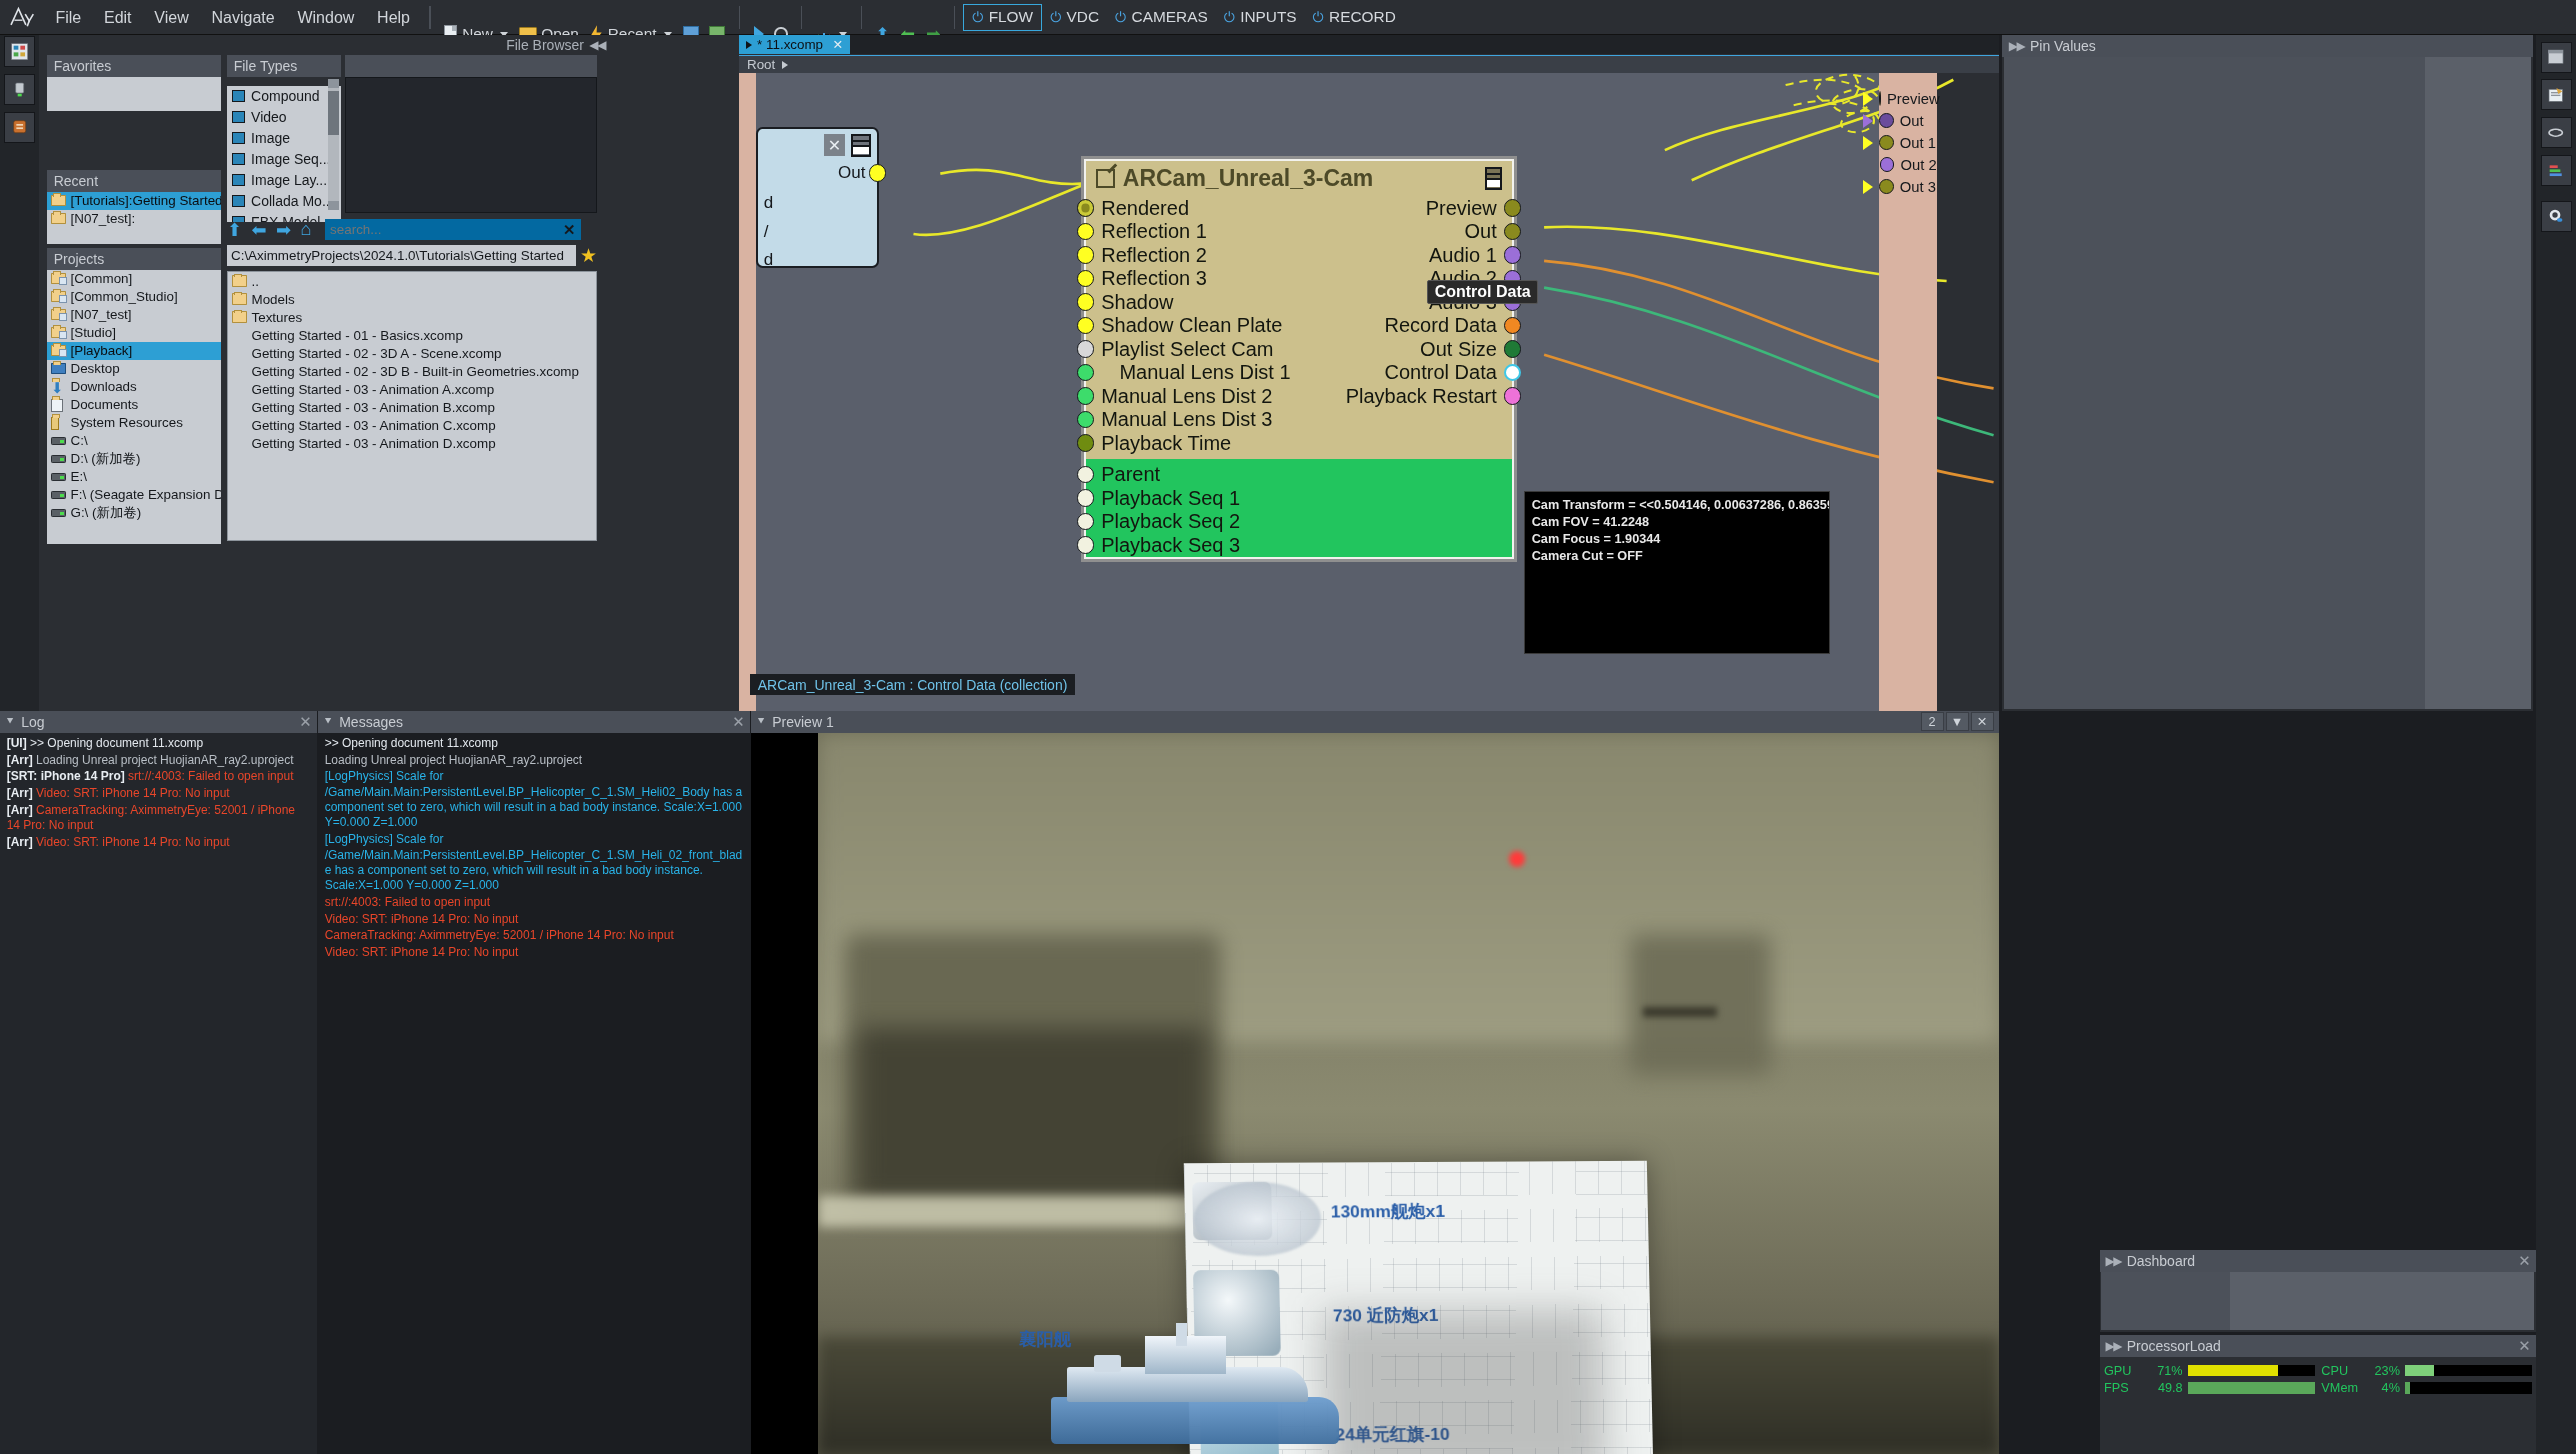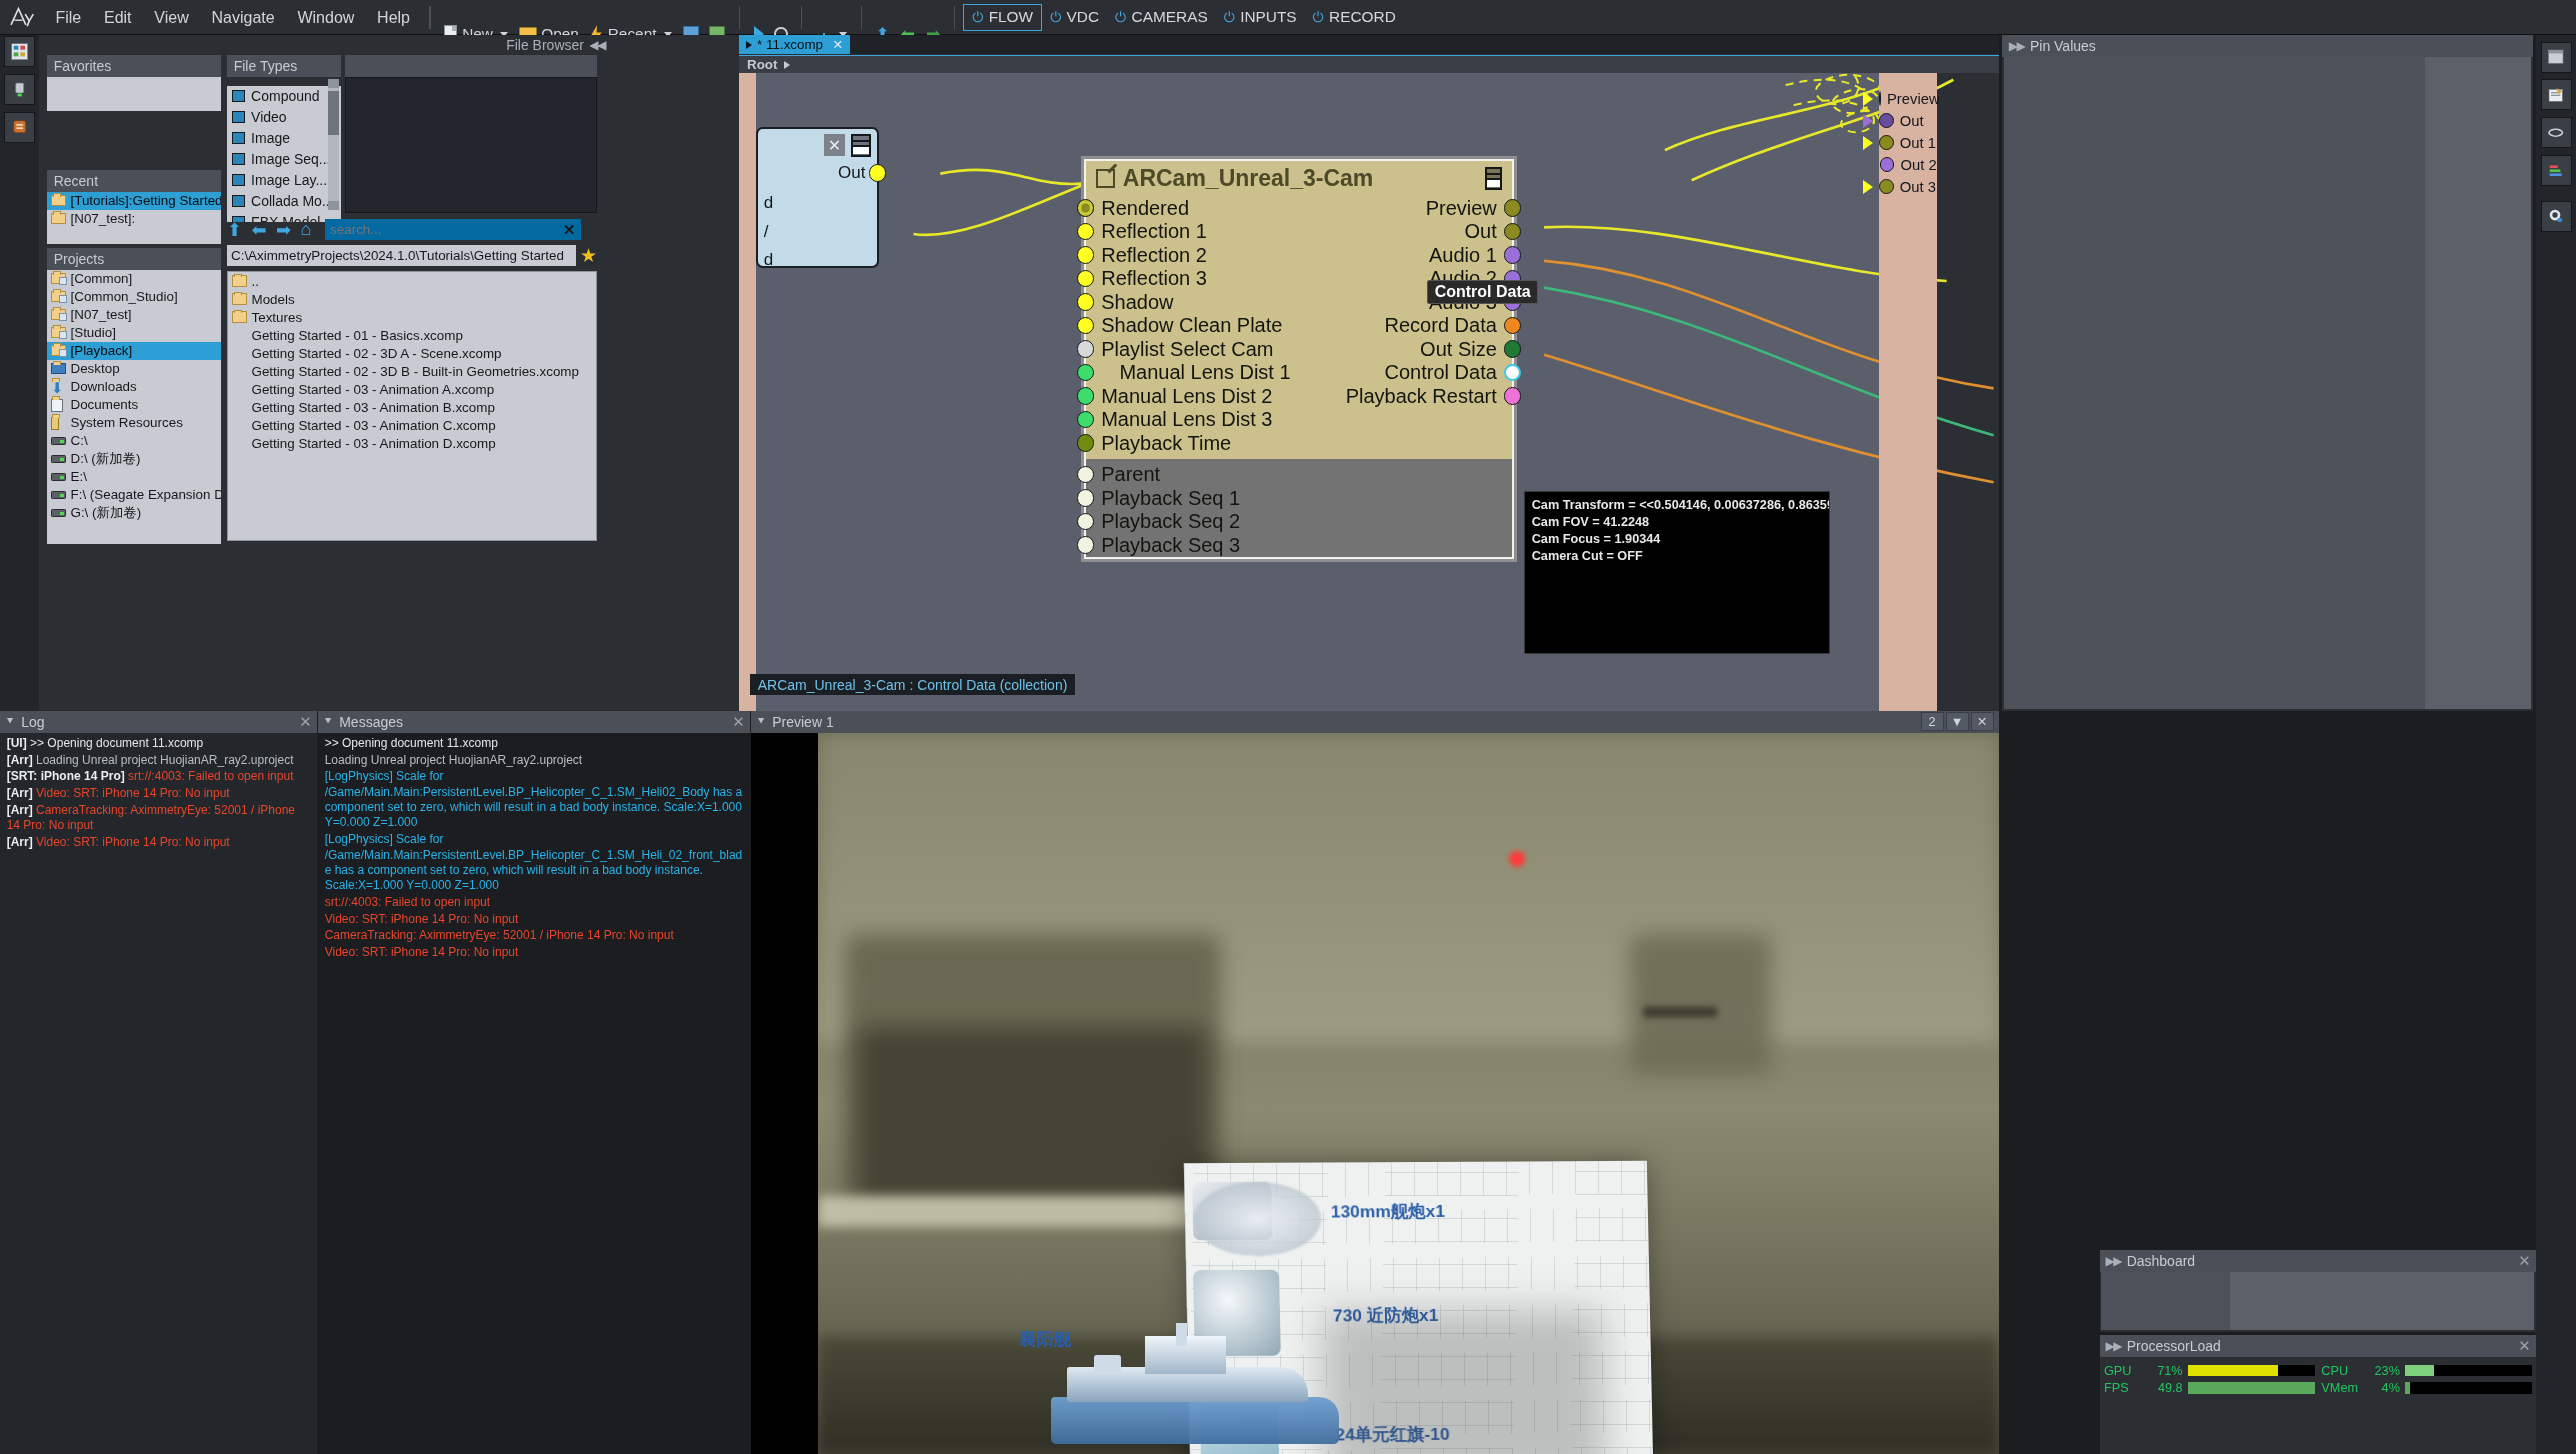--- a/index.html
+++ b/index.html
@@ -87,21 +87,21 @@
   .filelist{ background:#c8ccd2; color:#15181c; font-size:13.4px; }
   .filelist .lrow{ height:18px; }
 
   
   #nodeWrap{ left:739px; top:35px; width:1260px; height:676px; background:#2b2e33; }
   #tabbar{ position:absolute; left:0; top:0; width:100%; height:19px; background:#1f2226; display:flex; align-items:center;}
   .tab{ background:#2d9fd4; color:#0d1014; font-size:13.4px; height:19px; display:flex; align-items:center; gap:5.4px; padding:0 6.7px; }
   .tab .x{ color:#e6eef4; font-size:12.7px; margin-left:4px; }
   .tab .tri{ width:0;height:0;border-top:4.7px solid transparent;border-bottom:4.7px solid transparent;border-left:6.7px solid #0f1418; }
   #crumb{ position:absolute; left:0; top:19.5px; width:100%; height:19px; background:#3a3f47; color:#c5cad1;
-          font-size:13.4px; display:flex; align-items:center; padding-left:8px; gap:6.7px; border-top:0.7px solid #3fa6e0;font-weight:bold;}
+          font-size:13.4px; display:flex; align-items:center; padding-left:8px; gap:6.7px; border-top:0.7px solid #3fa6e0;}
   .crumb-tri{ width:0;height:0;border-top:4px solid transparent;border-bottom:4px solid transparent;border-left:6px solid #c5cad1;}
   #canvas{ position:absolute; left:0; top:38px; width:1260px; height:638px; background:#5a5f6b; overflow:hidden;}
   .pinkstrip{ position:absolute; background:#d9b3a2; }
 
   
   .bluenode{ position:absolute; background:#c3dbe8; border:2px solid #1a1d22; border-radius:6.7px; }
   .bn-x{ width:21.5px;height:21.5px;background:#7b828a;display:flex;align-items:center;justify-content:center;color:#e8eef2;font-size:16px;}
   .bn-menu{ width:20px;height:23px;border:2px solid #14171b;background:#6e737b; }
   .bn-menu i{display:block;height:5.4px;border-bottom:2px solid #14171b;}
   .bn-menu i:last-child{background:#fff;border-bottom:none;height:6.7px;}
@@ -115,21 +115,21 @@
   #arTitle{ font-size:23px; font-weight:bold; color:#4d4a28; font-family:"Liberation Sans",sans-serif; }
   .hdr-edit{ width:19px;height:19px;border:2px solid #4d4a28; position:relative;}
   .hdr-edit:after{ content:"";position:absolute;right:-4.7px;top:-4.7px;width:10.7px;height:3.4px;background:#4d4a28;transform:rotate(-45deg);}
   .hdr-menu{ width:17.4px;height:23px;border:2px solid #14171b;background:#7a7356;}
   .hdr-menu i{display:block;height:5.4px;border-bottom:2px solid #14171b;}
   .hdr-menu i:last-child{background:#fff;border-bottom:none;height:6.7px;}
   .prow{ height:23.5px; display:flex; align-items:center; position:relative; }
   .pname{ font-size:20px; color:#13160f; }
   .pin-l{ position:absolute; left:-9.4px; width:17.4px; height:17.4px; }
   .pin-r{ position:absolute; right:-9.4px; width:17.4px; height:17.4px; }
-  #arLower{ background:#737373; padding-top:4px; }
+  #arLower{ background:#22c55e; padding-top:4px; }
   .tip-black{ position:absolute; background:#2a2a2a; border:0.7px solid #555; color:#fff; font-size:16px;
               padding:2px 6.7px; border-radius:2px; font-weight:bold;}
   #camTip{ position:absolute; background:#000; border:0.7px solid #3a3a3a; padding:5.4px 6.7px;
            color:#e8e8e8; font-size:12.7px; font-weight:bold; line-height:1.32; white-space:nowrap; overflow:hidden;}
   #statusChip{ position:absolute; background:#1b1e22; color:#6fc2e8; font-size:14px; padding:2.7px 8px; }
 
   
   #outStrip{ position:absolute; background:#d9b3a2; }
   .orow{ height:22px; display:flex; align-items:center; gap:6px; padding-left:4px; font-size:14.8px; color:#15181c;}
   .otri{ width:0;height:0;border-top:7.4px solid transparent;border-bottom:7.4px solid transparent; }

